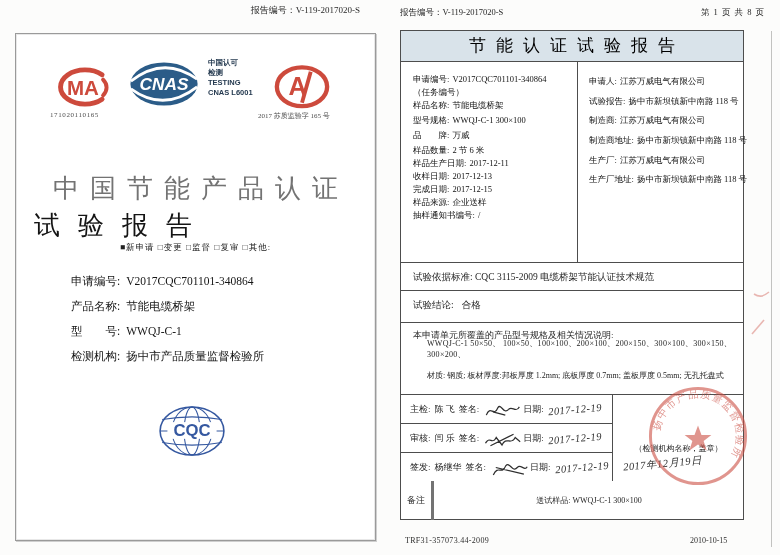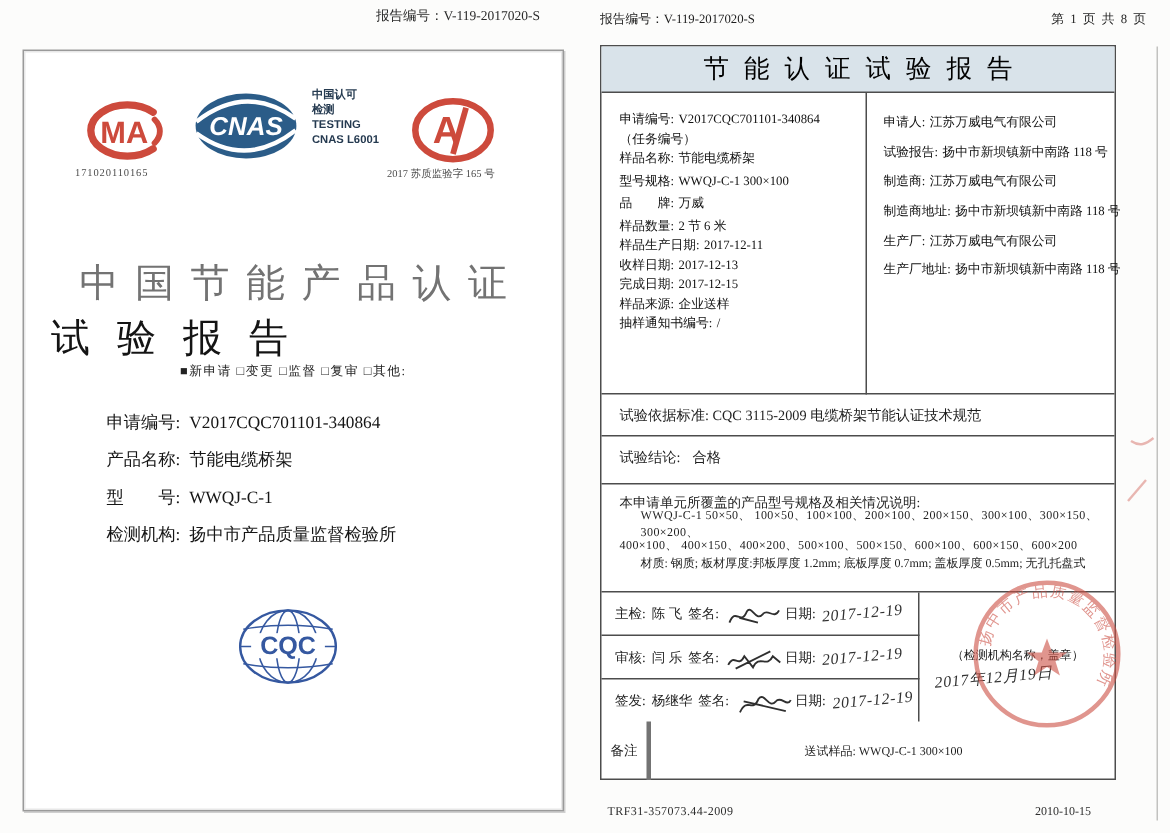--- a/index.html
+++ b/index.html
@@ -57,21 +57,21 @@
   .cov-head { left:12px; top:6px;  font-size:9px; }
   .cov-l1   { left:26px; top:15px; letter-spacing:.3px; }
   .cov-l2   { left:12px; top:35px; letter-spacing:.3px; }
   .cov-l3   { left:26px; top:47px; }
   .rp-sig { left:0; top:364px; width:212px; height:86px; border-right:1px solid #4d4d4d; }
   .sig-row { left:0; width:212px; height:29px; border-bottom:1px solid #4d4d4d; display:flex; align-items:center; padding-left:9px; font-size:9px; white-space:nowrap; }
   .sig-row:last-child { border-bottom:none; }
   .sig-row span { margin-right:4px; }
   .sig-svg { width:38px; height:20px; margin:0 2px -4px 0; flex:none; }
   .hand { font-style:italic; display:inline-block; transform:rotate(-5deg); font-size:10.5px; letter-spacing:.5px; color:#303030; }
-  .rp-stampcell { left:212px; top:356px; width:131px; height:86px; }
+  .rp-stampcell { left:212px; top:368px; width:131px; height:86px; }
   .stamp-cap  { left:0; top:44px; width:100%; text-align:center; font-size:8px; color:#1c1c1c; }
   .stamp-date { left:10px; top:58px; font-size:10.5px; }
   .rp-remark { left:0; top:450px; width:100%; height:39px; }
   .remark-label { left:0; top:0; width:33px; height:39px; border-right:3px solid #737373; display:flex; align-items:center; justify-content:center; font-size:9px;text-align:right; }
   .remark-value { left:33px; top:0; width:310px; height:39px; display:flex; align-items:center; justify-content:center; font-size:8px; }
   .rp-footer-left  { left:405px; top:536px; font-size:8px; color:#2e2e2e; letter-spacing:.3px; }
   .rp-footer-right { left:690px; top:536px; font-size:8px; color:#2e2e2e; }
   .page-edge { left:771px; top:31px; width:1px; height:516px; background:#c2c2c0; }
   .stamp-wrap { left:646px; top:384px; width:104px; height:104px; opacity:.6; pointer-events:none; }
   .red-marks { left:748px; top:290px; width:26px; height:56px; opacity:.4; }
@@ -170,21 +170,20 @@
 
   <div class="abs rp-standard">试验依据标准: CQC 3115-2009 电缆桥架节能认证技术规范</div>
 
   <div class="abs rp-conclusion">
     <span>试验结论:</span><span>合格</span>
   </div>
 
   <div class="abs rp-coverage">
     <div class="abs cov-head">本申请单元所覆盖的产品型号规格及相关情况说明:</div>
     <div class="abs cov-l1">WWQJ-C-1  50×50、 100×50、100×100、200×100、200×150、300×100、300×150、300×200、</div>
-    <div class="abs cov-l2">400×100、 400×150、400×200、500×100、500×150、600×100、600×150、600×200</div>
     <div class="abs cov-l3">材质: 钢质; 板材厚度:邦板厚度 1.2mm; 底板厚度 0.7mm; 盖板厚度 0.5mm; 无孔托盘式</div>
   </div>
 
   <div class="abs rp-sig">
     <div class="sig-row" style="position:relative">
       <span>主检:</span>
         <span>陈 飞</span>
       <span>签名:</span>
       <svg class="sig-svg" viewBox="0 0 46 22">
         <path d="M4 16 C9 3 13 19 18 7 C22 1 25 16 31 9 C35 4 40 14 44 6 M12 12 L27 16" fill="none" stroke="#2f2f2f" stroke-width="1.5"></path>

